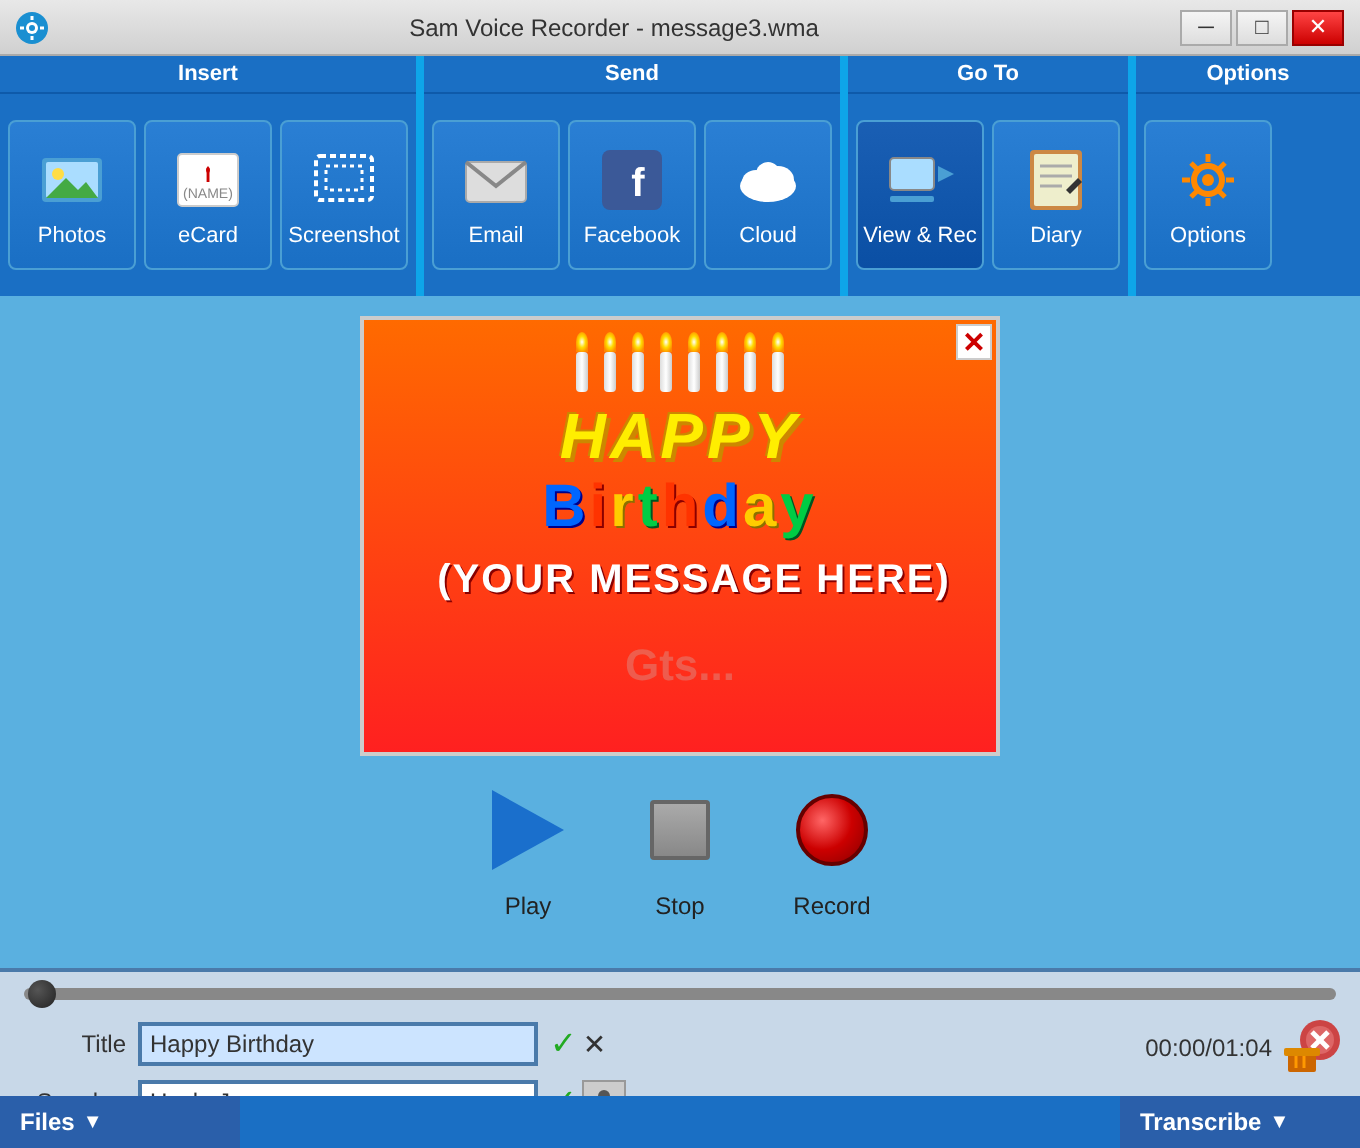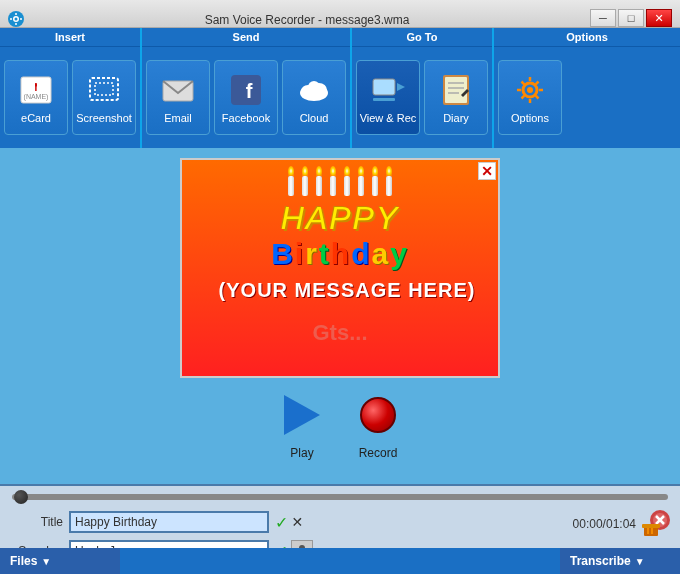--- a/index.html
+++ b/index.html
@@ -10,21 +10,21 @@
       font-size: 12px;
       background: #4a9fd4;
       overflow: hidden;
     }
 
     
     .title-bar {
       background: linear-gradient(to bottom, #e8e8e8, #d0d0d0);
       height: 28px;
       display: flex;
-      align-items: flex-end;
+      align-items: center;
       justify-content: space-between;
       padding: 0 8px;
       border-bottom: 1px solid #aaa;
     }
     .title-bar-title {
       font-size: 12px;
       color: #333;
       flex: 1;
       text-align: center;
     }
@@ -64,21 +64,21 @@
 
     
     .toolbar {
       background: #1a6fc4;
       display: flex;
       height: 120px;
     }
     .toolbar-group {
       display: flex;
       flex-direction: column;
-      border-right: 2px solid #0ea5e9;
+      border-right: 4px solid #0ea5e9;
       min-width: 0;
     }
     .toolbar-group-label {
       background: #1a6fc4;
       color: white;
       font-size: 11px;
       text-align: center;
       padding: 3px 0;
       border-bottom: 1px solid #0e5aaa;
       font-weight: bold;
@@ -176,21 +176,21 @@
       height: 20px;
       background: linear-gradient(to right, #ddd, #fff, #ccc);
       border-radius: 2px;
     }
     .happy-birthday-text {
       text-align: center;
       padding: 4px 10px;
     }
     .happy-text {
       font-size: 32px;
-      font-weight: 400;
+      font-weight: 700;
       color: #ffee00;
       text-shadow: 2px 2px 0 #cc8800, -1px -1px 0 #cc8800;
       font-style: italic;
       letter-spacing: 2px;
       display: block;
       font-family: Impact, Arial Black, sans-serif;
     }
     .birthday-text {
       font-size: 30px;
       font-weight: 900;
@@ -467,20 +467,31 @@
 </div>
 
 <div class="toolbar">
 
   <div class="toolbar-group">
     <div class="toolbar-group-label">Insert</div>
     <div class="toolbar-buttons">
       <div class="toolbar-btn">
         <div class="btn-icon">
           <svg width="34" height="34" viewBox="0 0 34 34">
+            <rect x="2" y="6" width="30" height="22" fill="#4a9fd4" rx="2"></rect>
+            <rect x="4" y="8" width="26" height="18" fill="#aaddff" rx="1"></rect>
+            <circle cx="10" cy="14" r="3" fill="#ffdd44"></circle>
+            <polygon points="4,26 14,16 20,22 24,18 30,26" fill="#44aa44"></polygon>
+          </svg>
+        </div>
+        <span>Photos</span>
+      </div>
+      <div class="toolbar-btn">
+        <div class="btn-icon">
+          <svg width="34" height="34" viewBox="0 0 34 34">
             <rect x="2" y="4" width="30" height="26" fill="white" rx="2" stroke="#ccc"></rect>
             <text x="17" y="18" text-anchor="middle" font-size="10" fill="#cc0000" font-weight="bold">I</text>
             <text x="17" y="26" text-anchor="middle" font-size="7" fill="#888">(NAME)</text>
             <path d="M17 14 Q19 12 17 10 Q15 12 17 14" fill="#cc0000"></path>
           </svg>
         </div>
         <span>eCard</span>
       </div>
       <div class="toolbar-btn">
         <div class="btn-icon">
@@ -633,20 +644,26 @@
     <div class="your-message">(YOUR MESSAGE HERE)</div>
     <div class="watermark">Gts...</div>
   </div>
 
   <div class="playback-controls">
     <div class="play-btn-wrap">
       <button class="play-btn">
         <div class="play-triangle"></div>
       </button>
       <span class="ctrl-label">Play</span>
+    </div>
+    <div class="stop-btn-wrap">
+      <button class="stop-square-btn">
+        <div class="stop-square"></div>
+      </button>
+      <span class="ctrl-label">Stop</span>
     </div>
     <div class="record-btn-wrap">
       <button class="record-circle-btn">
         <div class="record-circle"></div>
       </button>
       <span class="ctrl-label">Record</span>
     </div>
   </div>
 </div>
 

